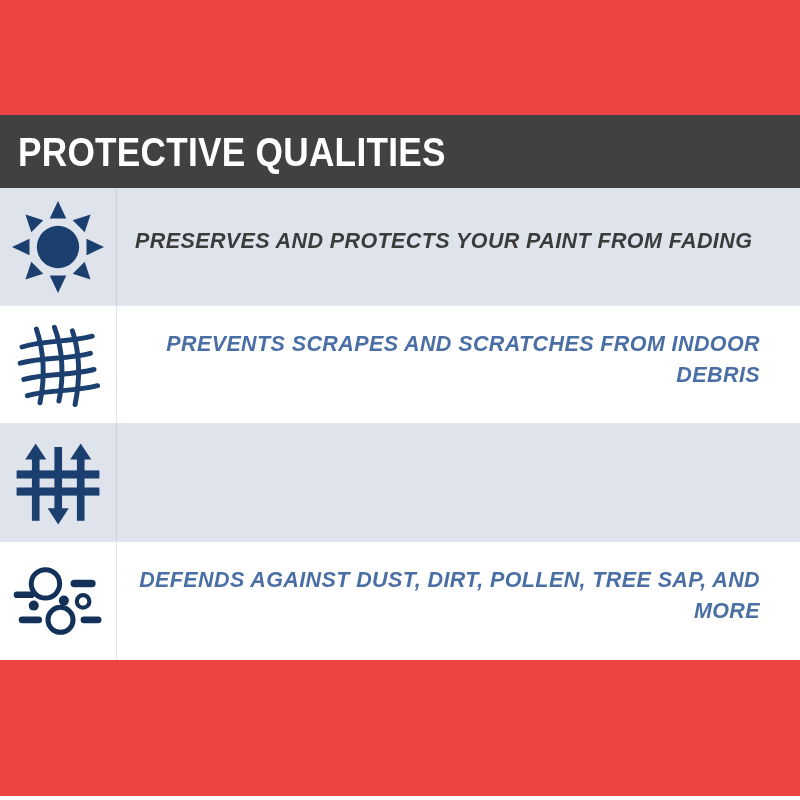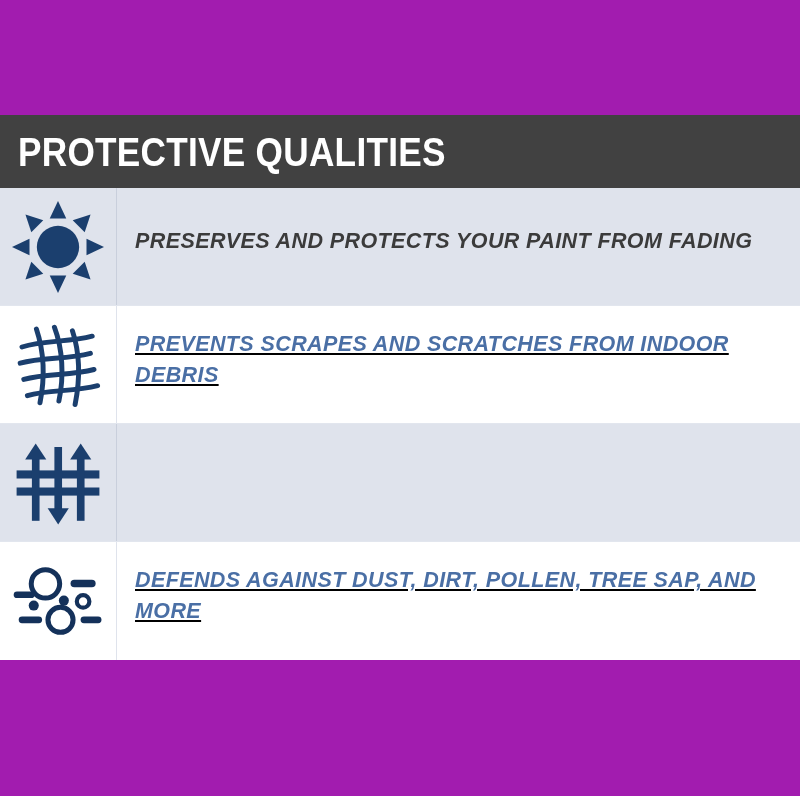--- a/index.html
+++ b/index.html
@@ -12,21 +12,21 @@
     height: 800px;
     background: #ffffff;
     font-family: "Liberation Sans", sans-serif;
     overflow: hidden;
   }
 
   .canvas {
     position: relative;
     width: 800px;
     height: 796px;
-    background: #a21caf;
+    background: #ef4444;
   }
 
   
   .panel {
     position: absolute;
     left: 0;
     top: 115px;
     width: 800px;
   }
 
@@ -53,40 +53,41 @@
 
   
   .row {
     display: flex;
     align-items: stretch;
     min-height: 118px;
     border-bottom: 1px solid #e2e6ee;
     box-sizing: border-box;
   }
   .row.shaded   { background: #dfe3ec; }
-  .row.plain    { background: #ffffff; text-decoration: underline; }
+  .row.plain    { background: #ffffff; }
   .row.last     { border-bottom: none; }
 
   .row-icon-cell {
     width: 117px;
     flex: 0 0 117px;
     display: flex;
     align-items: center;
     justify-content: center;
     border-right: 1px solid #c9cfdc;
     box-sizing: border-box;
   }
   .row.plain .row-icon-cell { border-right-color: #dfe3ec; }
 
   .row-text-cell {
     flex: 1 1 auto;
     display: flex;
     align-items: center;
     padding: 10px 40px 20px 18px;
     box-sizing: border-box;
+    text-align: right;
   }
   .row-text {
     font-family: "Liberation Sans", sans-serif;
     font-size: 21.5px;
     font-weight: bold;
     font-style: italic;
     letter-spacing: 0.4px;
     line-height: 1.42;
     text-transform: uppercase;
   }

